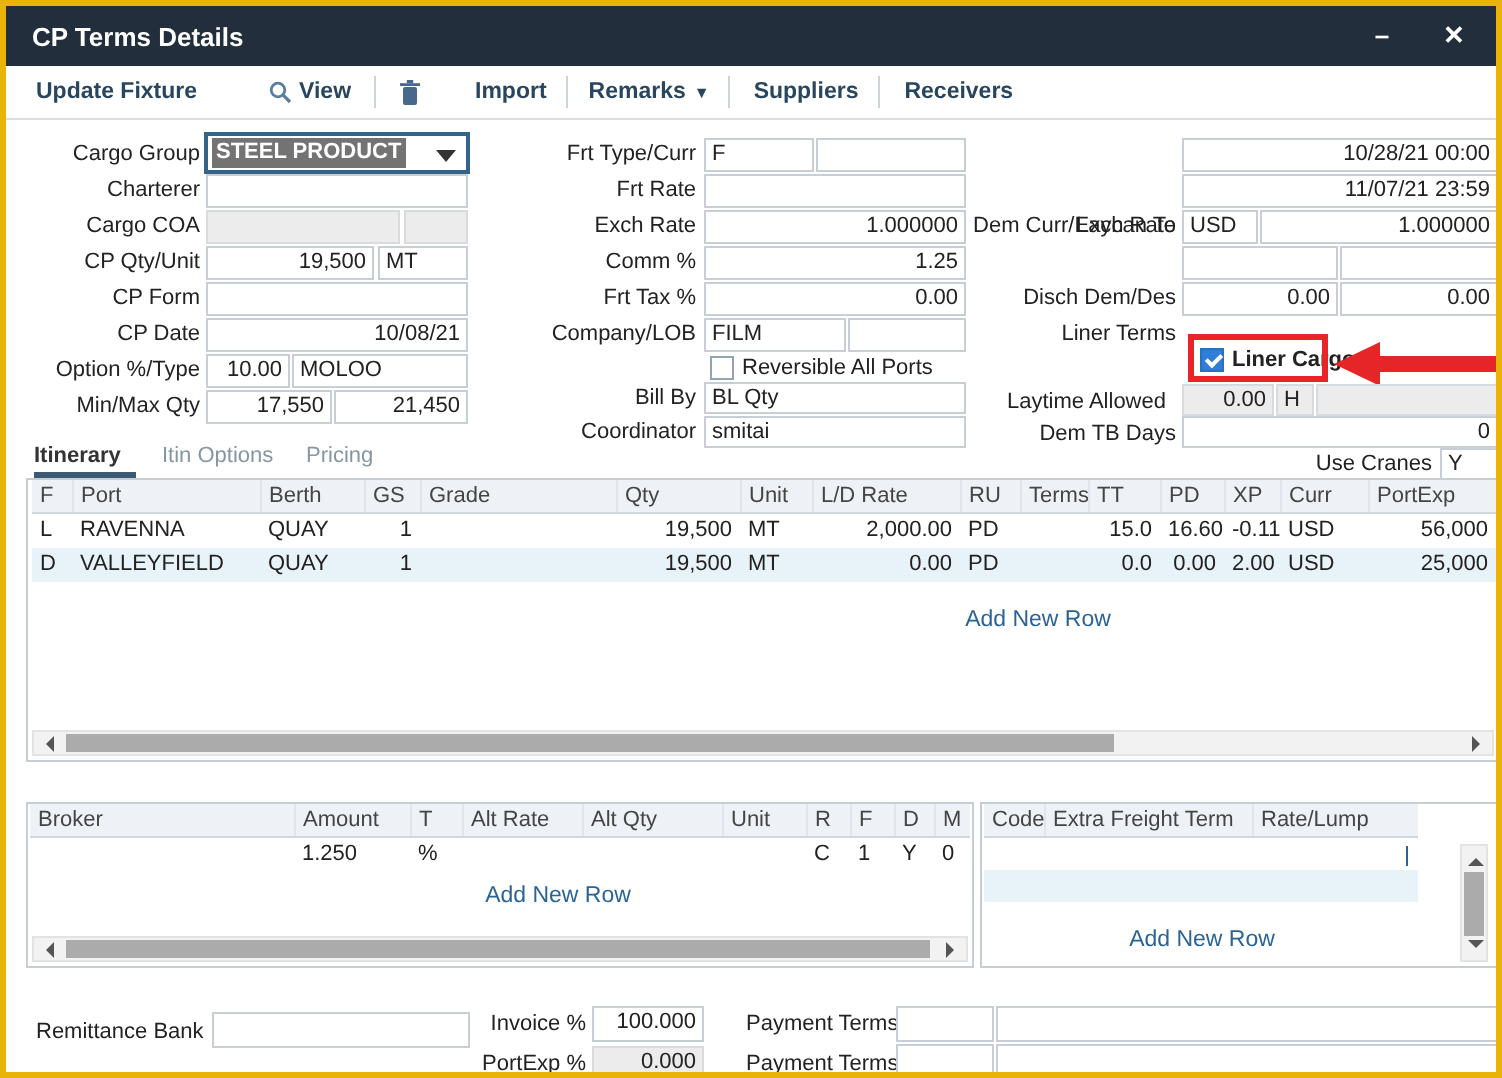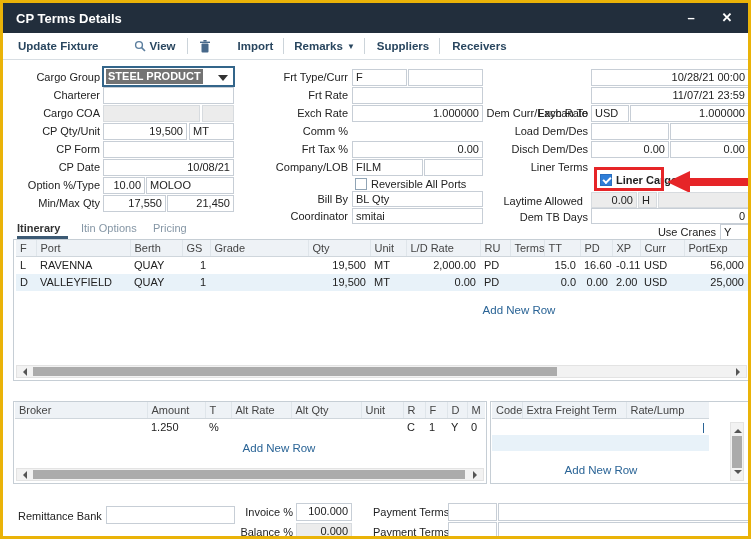--- a/index.html
+++ b/index.html
@@ -153,20 +153,21 @@
   <div class="box" style="left:349px;top:66px;width:55px">F</div>
   <div class="box" style="left:405px;top:66px;width:75px"></div>
 
   <div class="lbl" style="left:250px;top:86px;width:95px">Frt Rate</div>
   <div class="box" style="left:349px;top:84px;width:131px"></div>
 
   <div class="lbl" style="left:250px;top:104px;width:95px">Exch Rate</div>
   <div class="box r" style="left:349px;top:102px;width:131px">1.000000</div>
 
   <div class="lbl" style="left:250px;top:122px;width:95px">Comm %</div>
+  <div class="box r" style="left:349px;top:120px;width:131px">1.25</div>
 
   <div class="lbl" style="left:250px;top:140px;width:95px">Frt Tax %</div>
   <div class="box r" style="left:349px;top:138px;width:131px">0.00</div>
 
   <div class="lbl" style="left:250px;top:158px;width:95px">Company/LOB</div>
   <div class="box" style="left:349px;top:156px;width:71px">FILM</div>
   <div class="box" style="left:421px;top:156px;width:59px"></div>
 
   <span class="cb" style="left:352px;top:175px"></span>
   <span class="cb-label" style="left:368px;top:175px">Reversible All Ports</span>
@@ -179,21 +180,20 @@
 
   <div class="box r" style="left:588px;top:66px;width:158px">10/28/21 00:00</div>
 
   <div class="lbl" style="left:460px;top:104px;width:125px">Laycan To</div>
   <div class="box r" style="left:588px;top:84px;width:158px">11/07/21 23:59</div>
 
   <div class="lbl" style="left:460px;top:104px;width:125px">Dem Curr/Exch Rate</div>
   <div class="box" style="left:588px;top:102px;width:38px">USD</div>
   <div class="box r" style="left:627px;top:102px;width:119px">1.000000</div>
 
-  <div class="lbl" style="left:460px;top:122px;width:125px">Load Dem/Des</div>
   <div class="box" style="left:588px;top:120px;width:78px"></div>
   <div class="box" style="left:667px;top:120px;width:79px"></div>
 
   <div class="lbl" style="left:460px;top:140px;width:125px">Disch Dem/Des</div>
   <div class="box r" style="left:588px;top:138px;width:78px">0.00</div>
   <div class="box r" style="left:667px;top:138px;width:79px">0.00</div>
 
   <div class="lbl" style="left:460px;top:158px;width:125px">Liner Terms</div>
 
   <span class="cb checked" style="left:597px;top:171px"></span>
@@ -388,21 +388,21 @@
       <span class="arr down"></span>
     </div>
   </div>
 
   <div class="lbl" style="left:15px;top:507px;width:83px">Remittance Bank</div>
   <div class="box" style="left:103px;top:503px;width:129px;height:18px"></div>
 
   <div class="lbl" style="left:210px;top:503px;width:80px">Invoice %</div>
   <div class="box r" style="left:293px;top:500px;width:56px;height:18px">100.000</div>
 
-  <div class="lbl" style="left:210px;top:523px;width:80px">Balance %</div>
+  <div class="lbl" style="left:210px;top:523px;width:80px">PortExp %</div>
   <div class="box grey r" style="left:293px;top:520px;width:56px;height:17px">0.000</div>
 
   <div class="lbl" style="left:370px;top:503px;width:72px">Payment Terms</div>
   <div class="box" style="left:445px;top:500px;width:49px;height:18px"></div>
   <div class="box" style="left:495px;top:500px;width:251px;height:18px"></div>
 
   <div class="lbl" style="left:370px;top:523px;width:72px">Payment Terms</div>
   <div class="box" style="left:445px;top:519px;width:49px;height:18px"></div>
   <div class="box" style="left:495px;top:519px;width:251px;height:18px"></div>
 

